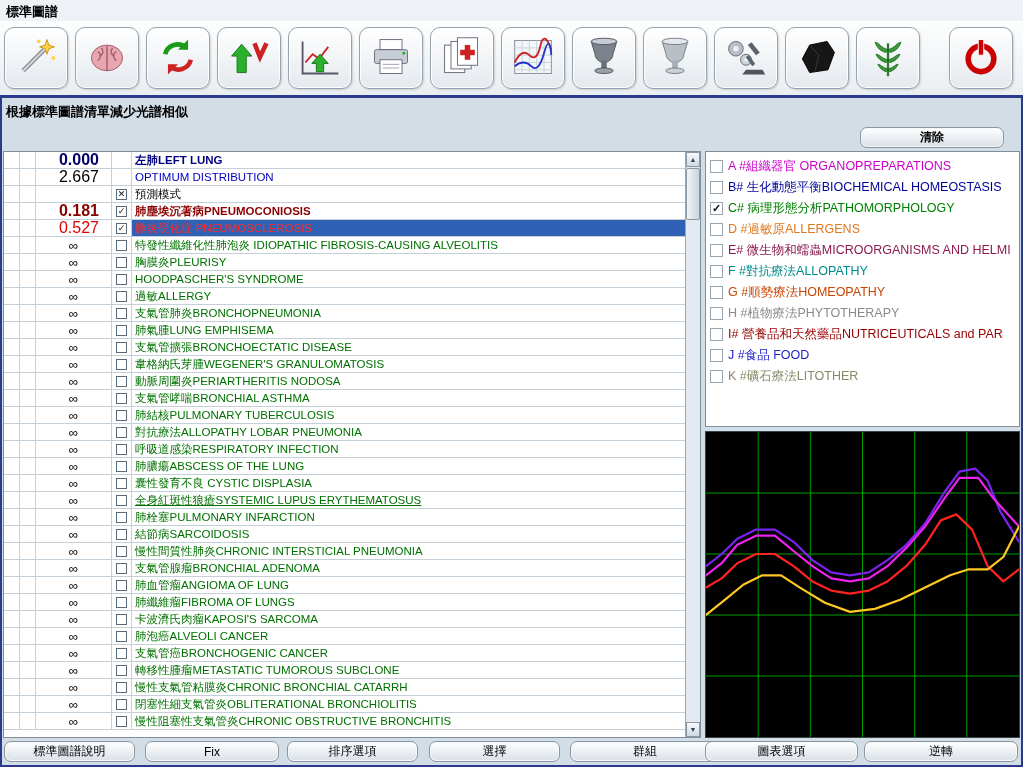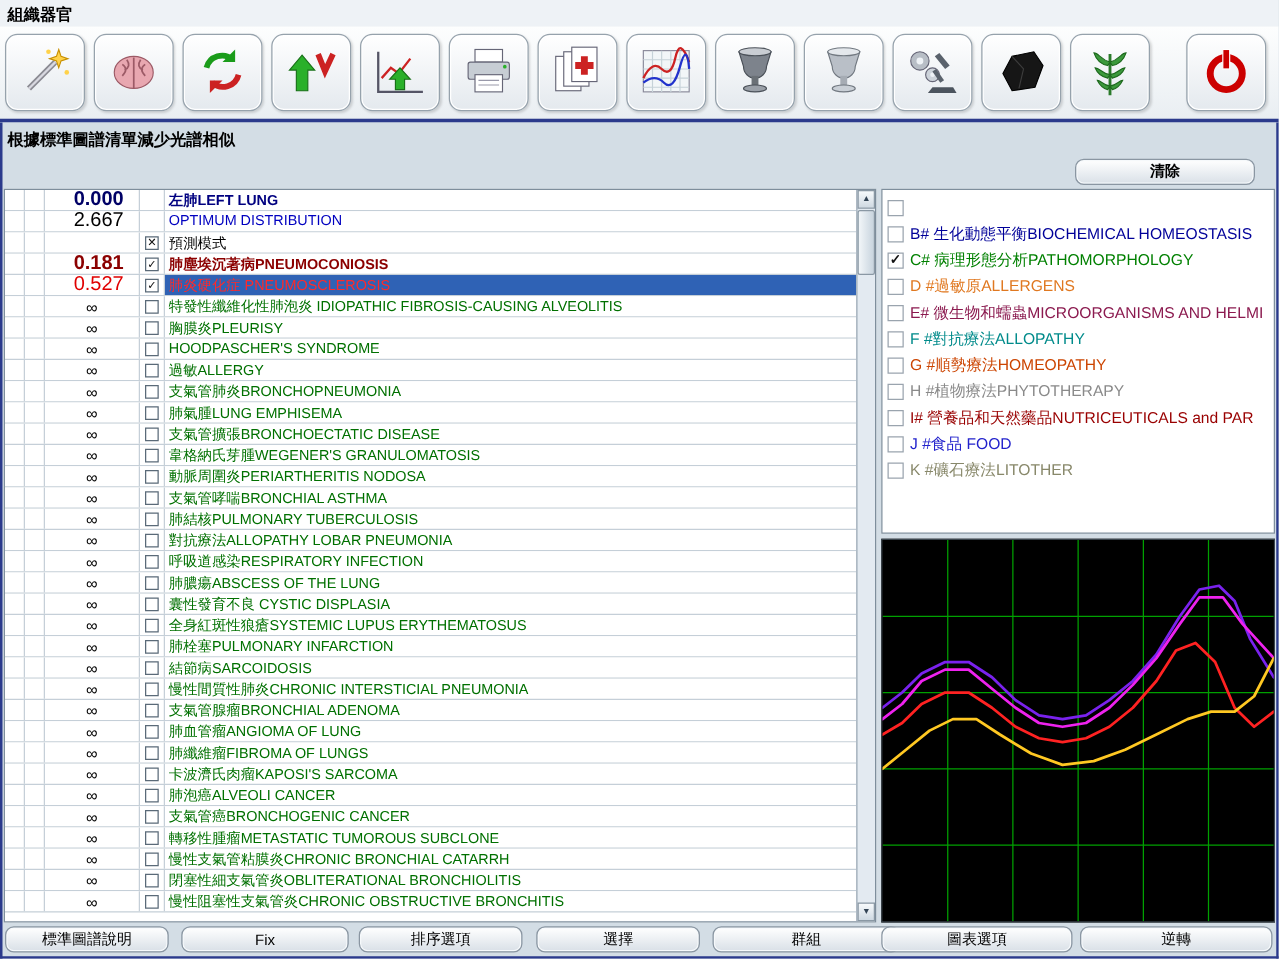--- a/index.html
+++ b/index.html
@@ -116,21 +116,21 @@
   .fb1 { top:741px; left:145px; width:134px; }
   .fb2 { top:741px; left:287px; width:131px; }
   .fb3 { top:741px; left:429px; width:131px; }
   .fb4 { top:741px; left:570px; width:150px; }
   .fb5 { top:741px; left:705px; width:153px; }
   .fb6 { top:741px; left:864px; width:154px; }
 </style>
 </head>
 <body>
 
-<div class="titlebar">組織器官</div>
+<div class="titlebar">標準圖譜</div>
 
 <div class="toolbar">
     <button class="tb-btn">
       <span><svg viewBox="0 0 48 48">
           <line x1="10" y1="39" x2="33" y2="16" stroke="#8a8a92" stroke-width="5"></line>
           <line x1="10" y1="39" x2="33" y2="16" stroke="#d8d8e0" stroke-width="2"></line>
           <path d="M36 5l2 6 6 2-6 2-2 6-2-6-6-2 6-2z" fill="#ffd24a" stroke="#c89000"></path>
           <circle cx="43" cy="25" r="2" fill="#ffd24a"></circle>
           <circle cx="27" cy="7" r="2" fill="#ffd24a"></circle>
         </svg></span>
@@ -419,21 +419,21 @@
         </div>
         <div class="t-cell c-label" style="color: rgb(0, 112, 0);">囊性發育不良 CYSTIC  DISPLASIA</div>
       </div>
       <div class="t-row">
         <div class="t-cell c-a"></div>
         <div class="t-cell c-b"></div>
         <div class="t-cell c-val inf">∞</div>
         <div class="t-cell c-chk">
           <div class="chk"></div>
         </div>
-        <div class="t-cell c-label" style="color: rgb(0, 112, 0);">全身紅斑性狼瘡SYSTEMIC  LUPUS  ERYTHEMATOSUS</div>
+        <div class="t-cell c-label" style="color: rgb(0, 112, 0); text-decoration: underline;">全身紅斑性狼瘡SYSTEMIC  LUPUS  ERYTHEMATOSUS</div>
       </div>
       <div class="t-row">
         <div class="t-cell c-a"></div>
         <div class="t-cell c-b"></div>
         <div class="t-cell c-val inf">∞</div>
         <div class="t-cell c-chk">
           <div class="chk"></div>
         </div>
         <div class="t-cell c-label" style="color: rgb(0, 112, 0);">肺栓塞PULMONARY INFARCTION</div>
       </div>
@@ -549,20 +549,21 @@
   <div class="vscroll">
     <div class="vs-btn vs-up">▲</div>
     <div class="vs-thumb"></div>
     <div class="vs-btn vs-down">▼</div>
   </div>
 </div>
 
 <div class="cat-panel">
     <div class="cat-item">
       <div class="cat-box"></div>
+      <span class="cat-label" style="color: rgb(204, 0, 204);">A #組織器官 ORGANOPREPARATIONS</span>
     </div>
     <div class="cat-item">
       <div class="cat-box"></div>
       <span class="cat-label" style="color: rgb(0, 0, 153);">B# 生化動態平衡BIOCHEMICAL HOMEOSTASIS</span>
     </div>
     <div class="cat-item">
       <div class="cat-box">✓</div>
       <span class="cat-label" style="color: rgb(0, 128, 0);">C# 病理形態分析PATHOMORPHOLOGY</span>
     </div>
     <div class="cat-item">

